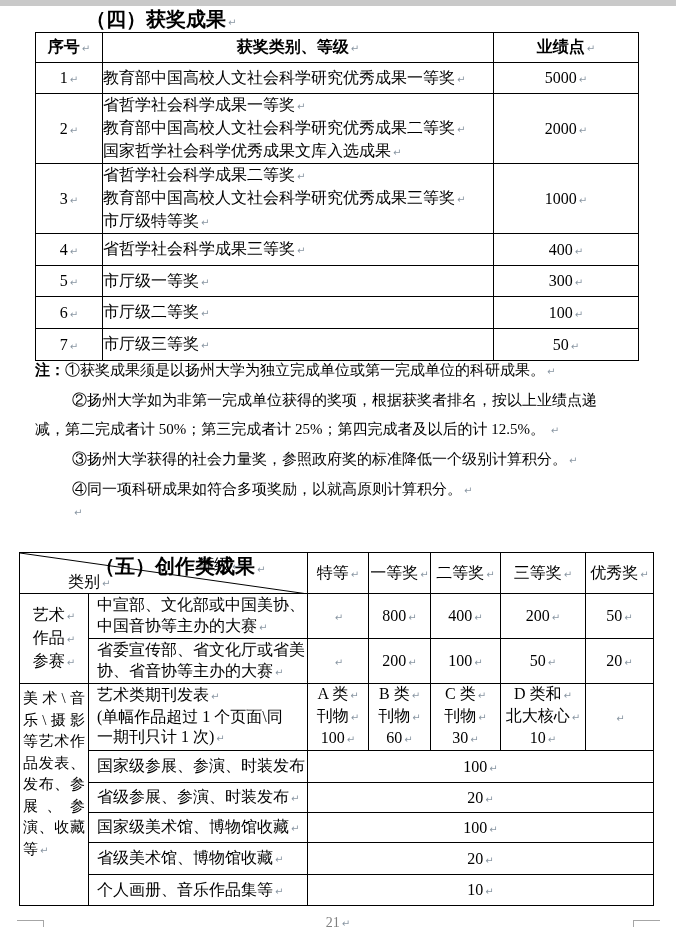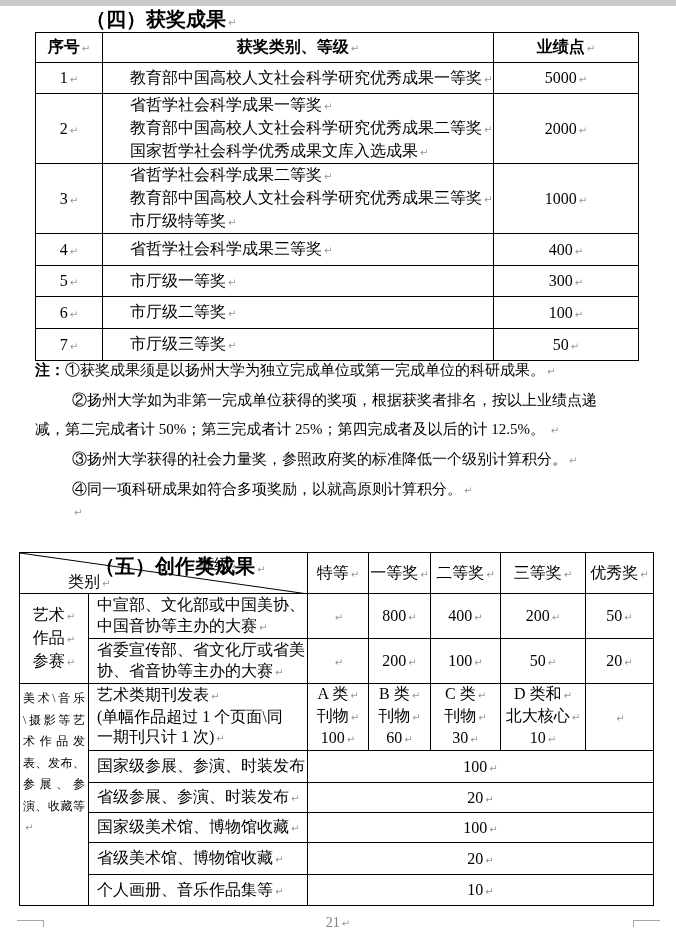--- a/index.html
+++ b/index.html
@@ -9,40 +9,40 @@
   .title{position:absolute;font-size:20px;font-weight:bold;white-space:nowrap;}
   .title4{left:86px;top:6px;}
   .title5{left:95px;top:519px;margin-top:34px;}
   table{border-collapse:collapse;table-layout:fixed;position:absolute;}
   td,th{border:1px solid #000;font-size:16px;font-weight:normal;padding:0;overflow:hidden;vertical-align:middle;}
   .t4{left:35px;top:32px;width:603px;}
   .t5{left:19px;top:552px;width:634px;}
   .b{font-weight:bold;}
   .c{text-align:center;}
   .l{text-align:left;}
-  .t4 td.l{padding-left:27px;}
+  .t4 td.l{}
   .t5 td.l{padding-left:8px;}
   .ln{line-height:21px;white-space:nowrap;}
   .ln3{line-height:20px;white-space:nowrap;}
   .cat div{font-size:16px;}
   
   .pm::after{content:"\21B5";font-family:"DejaVu Sans",sans-serif;color:#8a97a3;
              font-size:10px;margin-left:2px;font-weight:normal;}
   .re{position:relative;}
   .re::before{content:"\21B5";font-family:"DejaVu Sans",sans-serif;color:#8a97a3;
               font-size:11px;position:absolute;right:-16px;top:3px;}
   
   td.diag{position:relative;}
   .diag svg{position:absolute;left:0;top:0;display:block;}
   .diag .tr-label{position:absolute;left:178px;top:2px;}
   .diag .bl-label{position:absolute;left:48px;top:19px;}
   
   td.g1 div{line-height:21px;}
   td.g2{vertical-align:top;padding:4px 3px 0 3px;}
-  td.g2 div{font-size:12px;line-height:21.5px;text-align:justify;text-justify:inter-character;}
+  td.g2 div{font-size:15px;line-height:21.5px;text-align:justify;text-justify:inter-character;}
   .sq{text-decoration-style:wavy;text-decoration-color:#d04f4f;
       text-decoration-thickness:1px;text-underline-offset:2px;}
   
   .notes{position:absolute;left:35px;top:356px;font-size:15px;}
   .notes .line{line-height:29px;white-space:nowrap;}
   .ind{margin-left:37px;}
   .solo-pm{position:absolute;left:72px;top:502px;width:12px;height:14px;}
   .pageno{position:absolute;left:0;top:915px;width:676px;text-align:center;
           font-size:14px;color:#7f7f7f;}
   .cm{position:absolute;width:26px;height:6px;border-top:1px solid #a6a6a6;}

